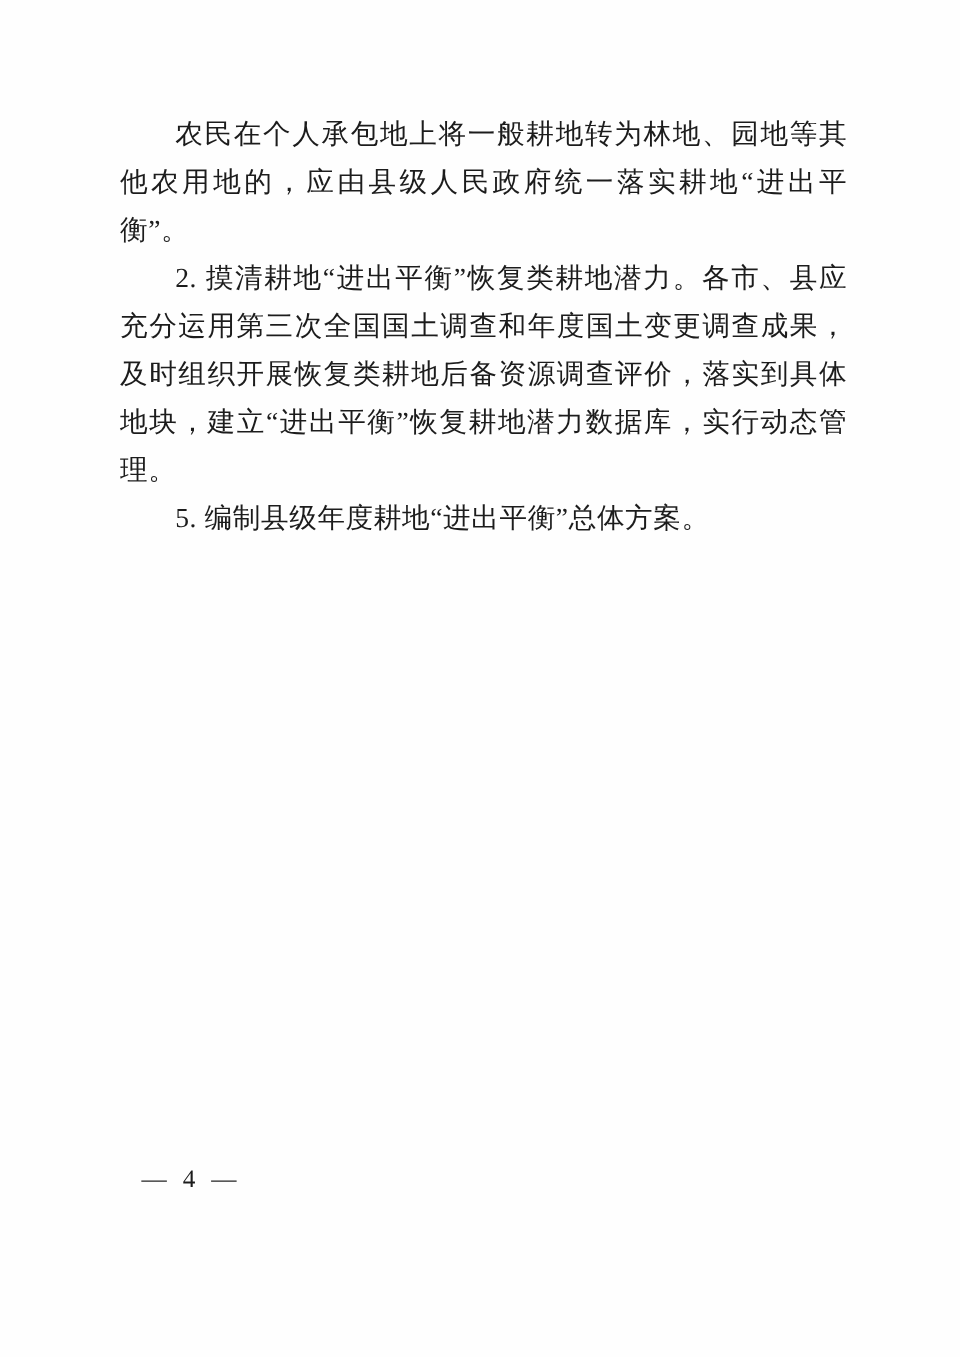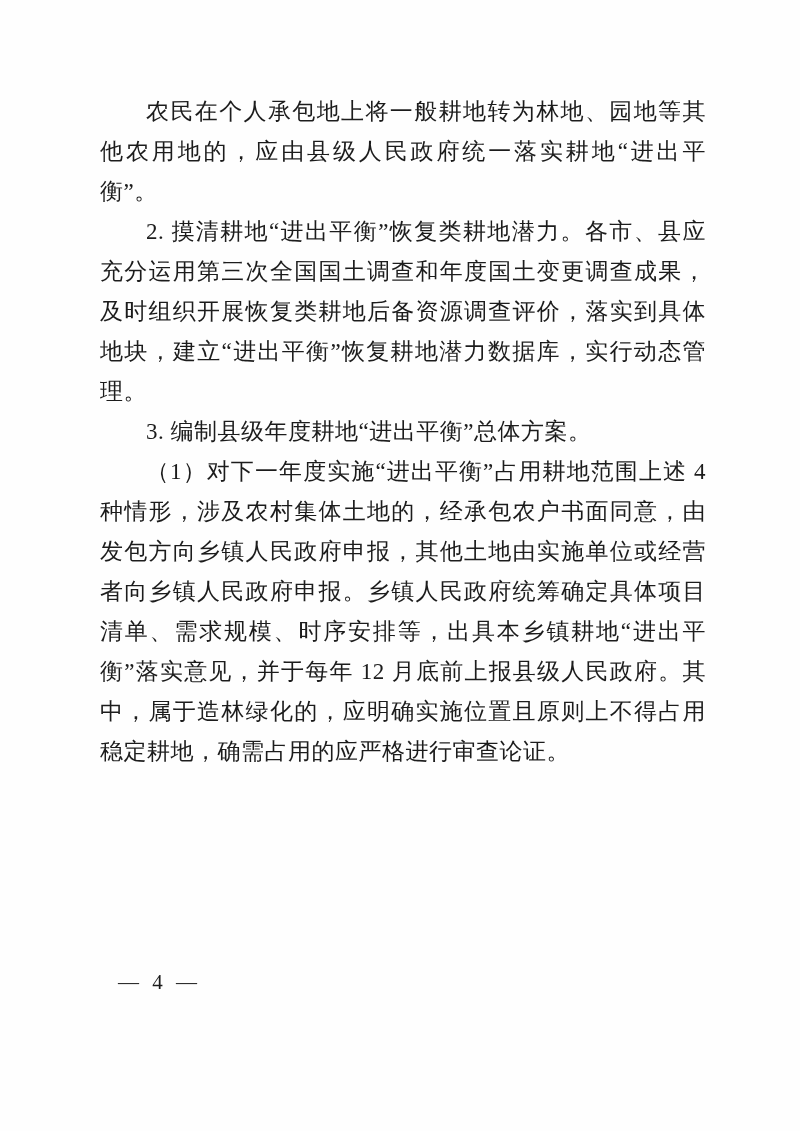--- a/index.html
+++ b/index.html
@@ -43,17 +43,16 @@
     color: #1c1c1c;
   }
 </style>
 </head>
 <body>
 
 <div class="page">
   <div class="content">
     <p>农民在个人承包地上将一般耕地转为林地、园地等其他农用地的，应由县级人民政府统一落实耕地“进出平衡”。</p>
     <p>2. 摸清耕地“进出平衡”恢复类耕地潜力。各市、县应充分运用第三次全国国土调查和年度国土变更调查成果，及时组织开展恢复类耕地后备资源调查评价，落实到具体地块，建立“进出平衡”恢复耕地潜力数据库，实行动态管理。</p>
-    <p>3. 编制县级年度耕地“进出平衡”总体方案。</p>
-    <p>（1）对下一年度实施“进出平衡”占用耕地范围上述 4 种情形，涉及农村集体土地的，经承包农户书面同意，由发包方向乡镇人民政府申报，其他土地由实施单位或经营者向乡镇人民政府申报。乡镇人民政府统筹确定具体项目清单、需求规模、时序安排等，出具本乡镇耕地“进出平衡”落实意见，并于每年 12 月底前上报县级人民政府。其中，属于造林绿化的，应明确实施位置且原则上不得占用稳定耕地，确需占用的应严格进行审查论证。</p>
+    <p>5. 编制县级年度耕地“进出平衡”总体方案。</p>
   </div>
   <div class="footer">— 4 —</div>
 </div>
 
 </body></html>

